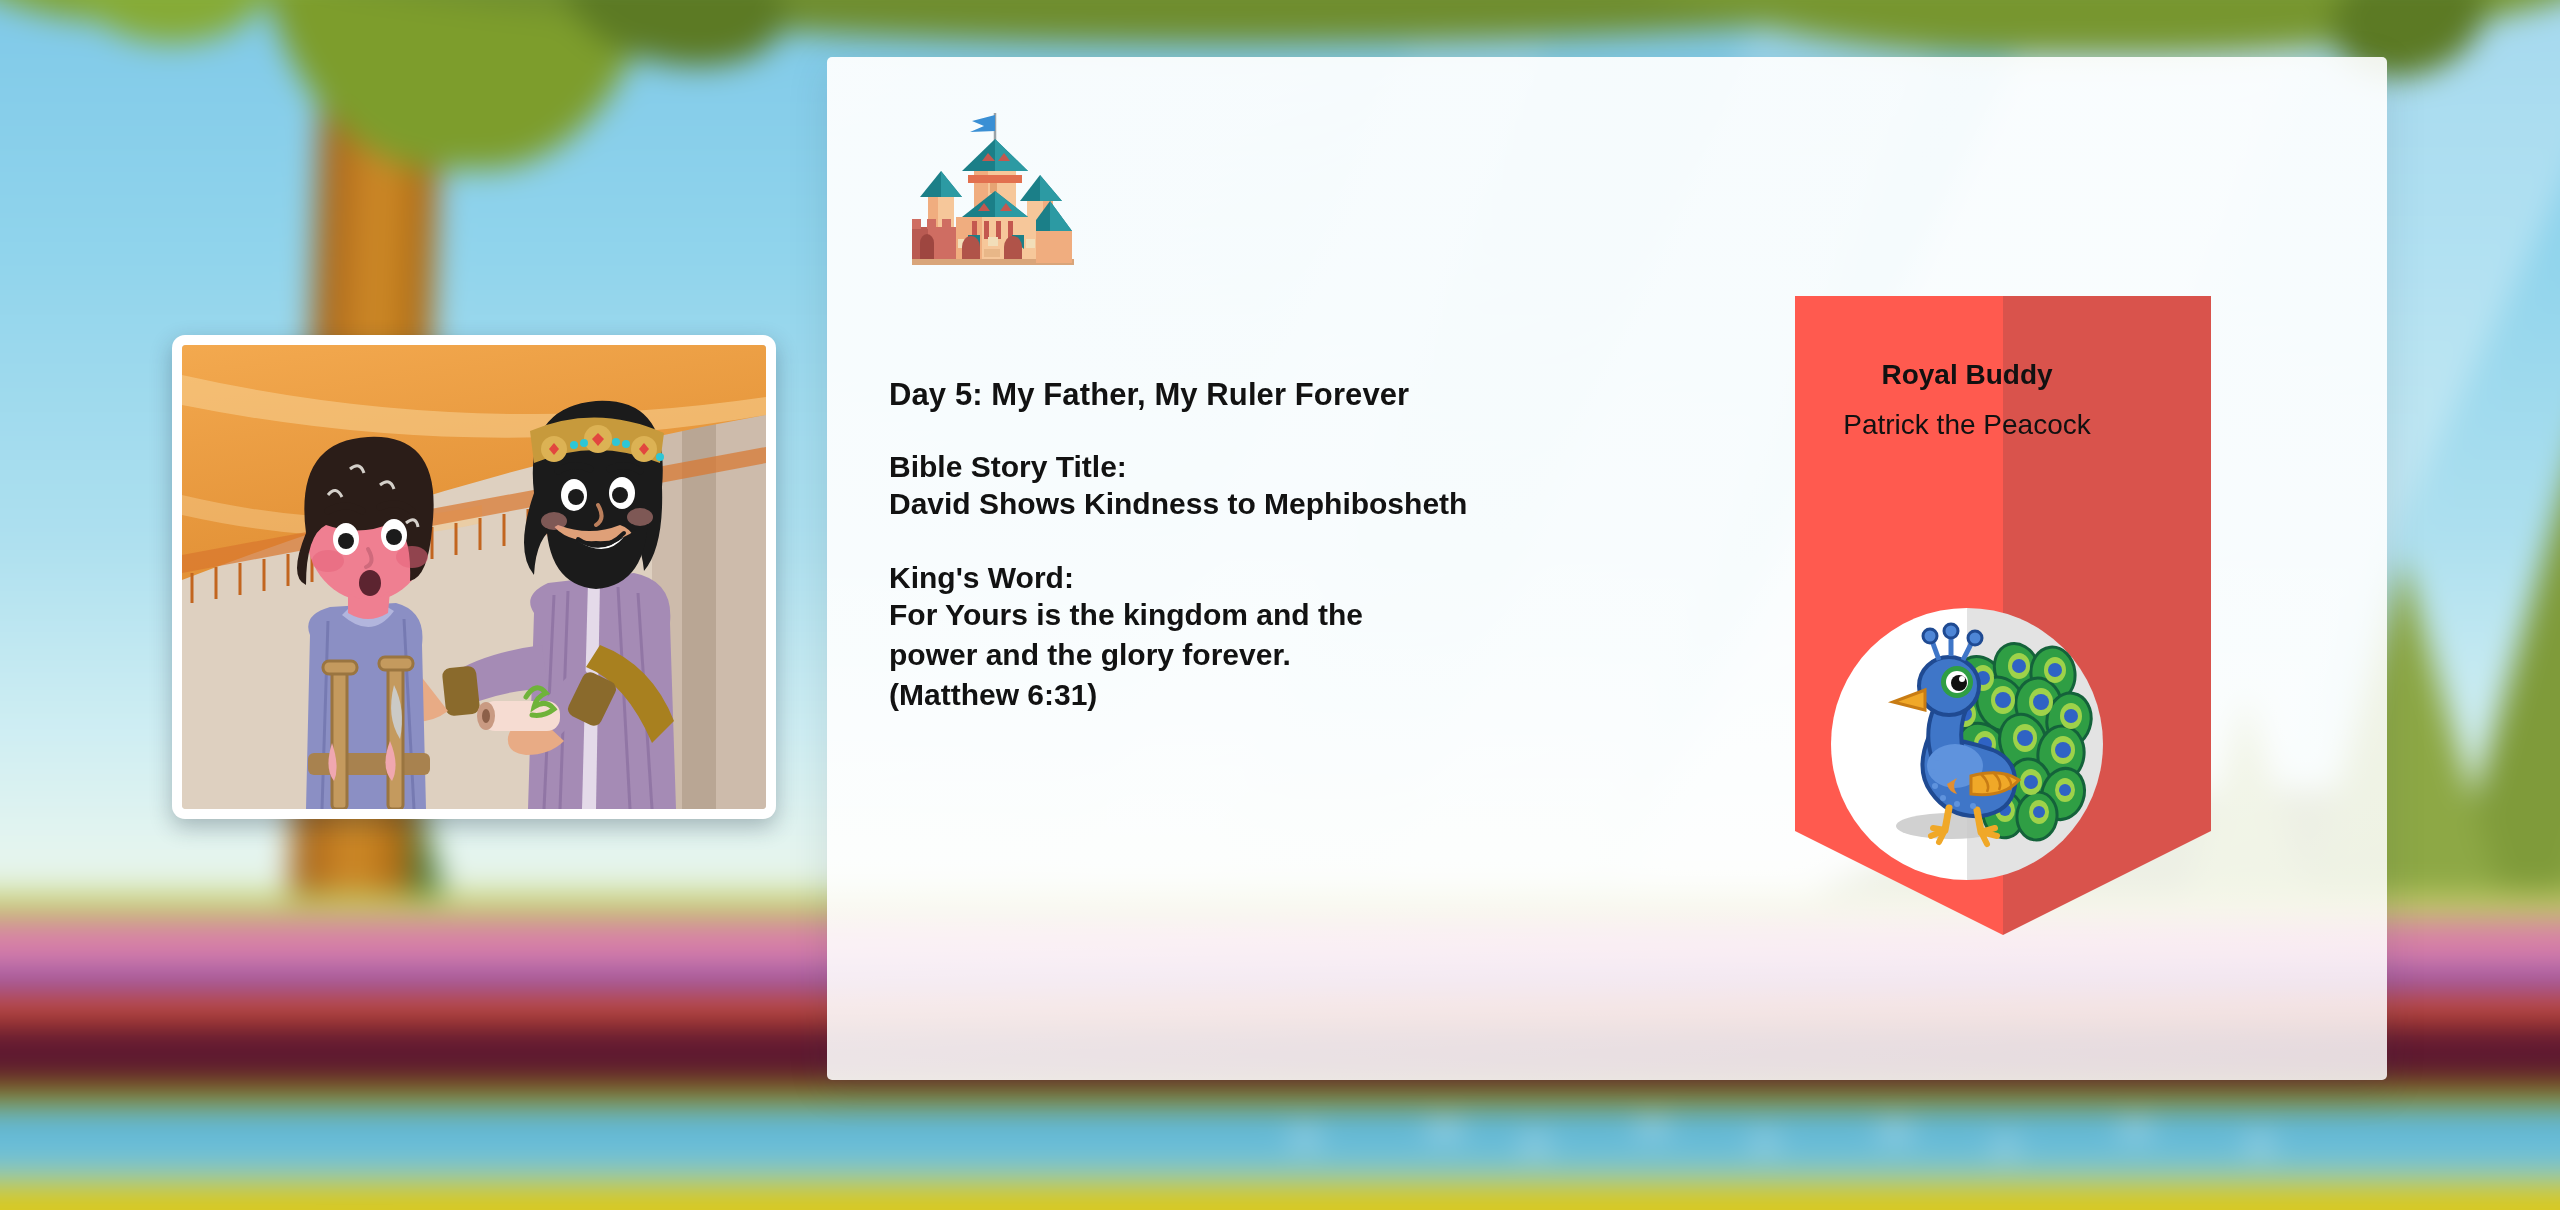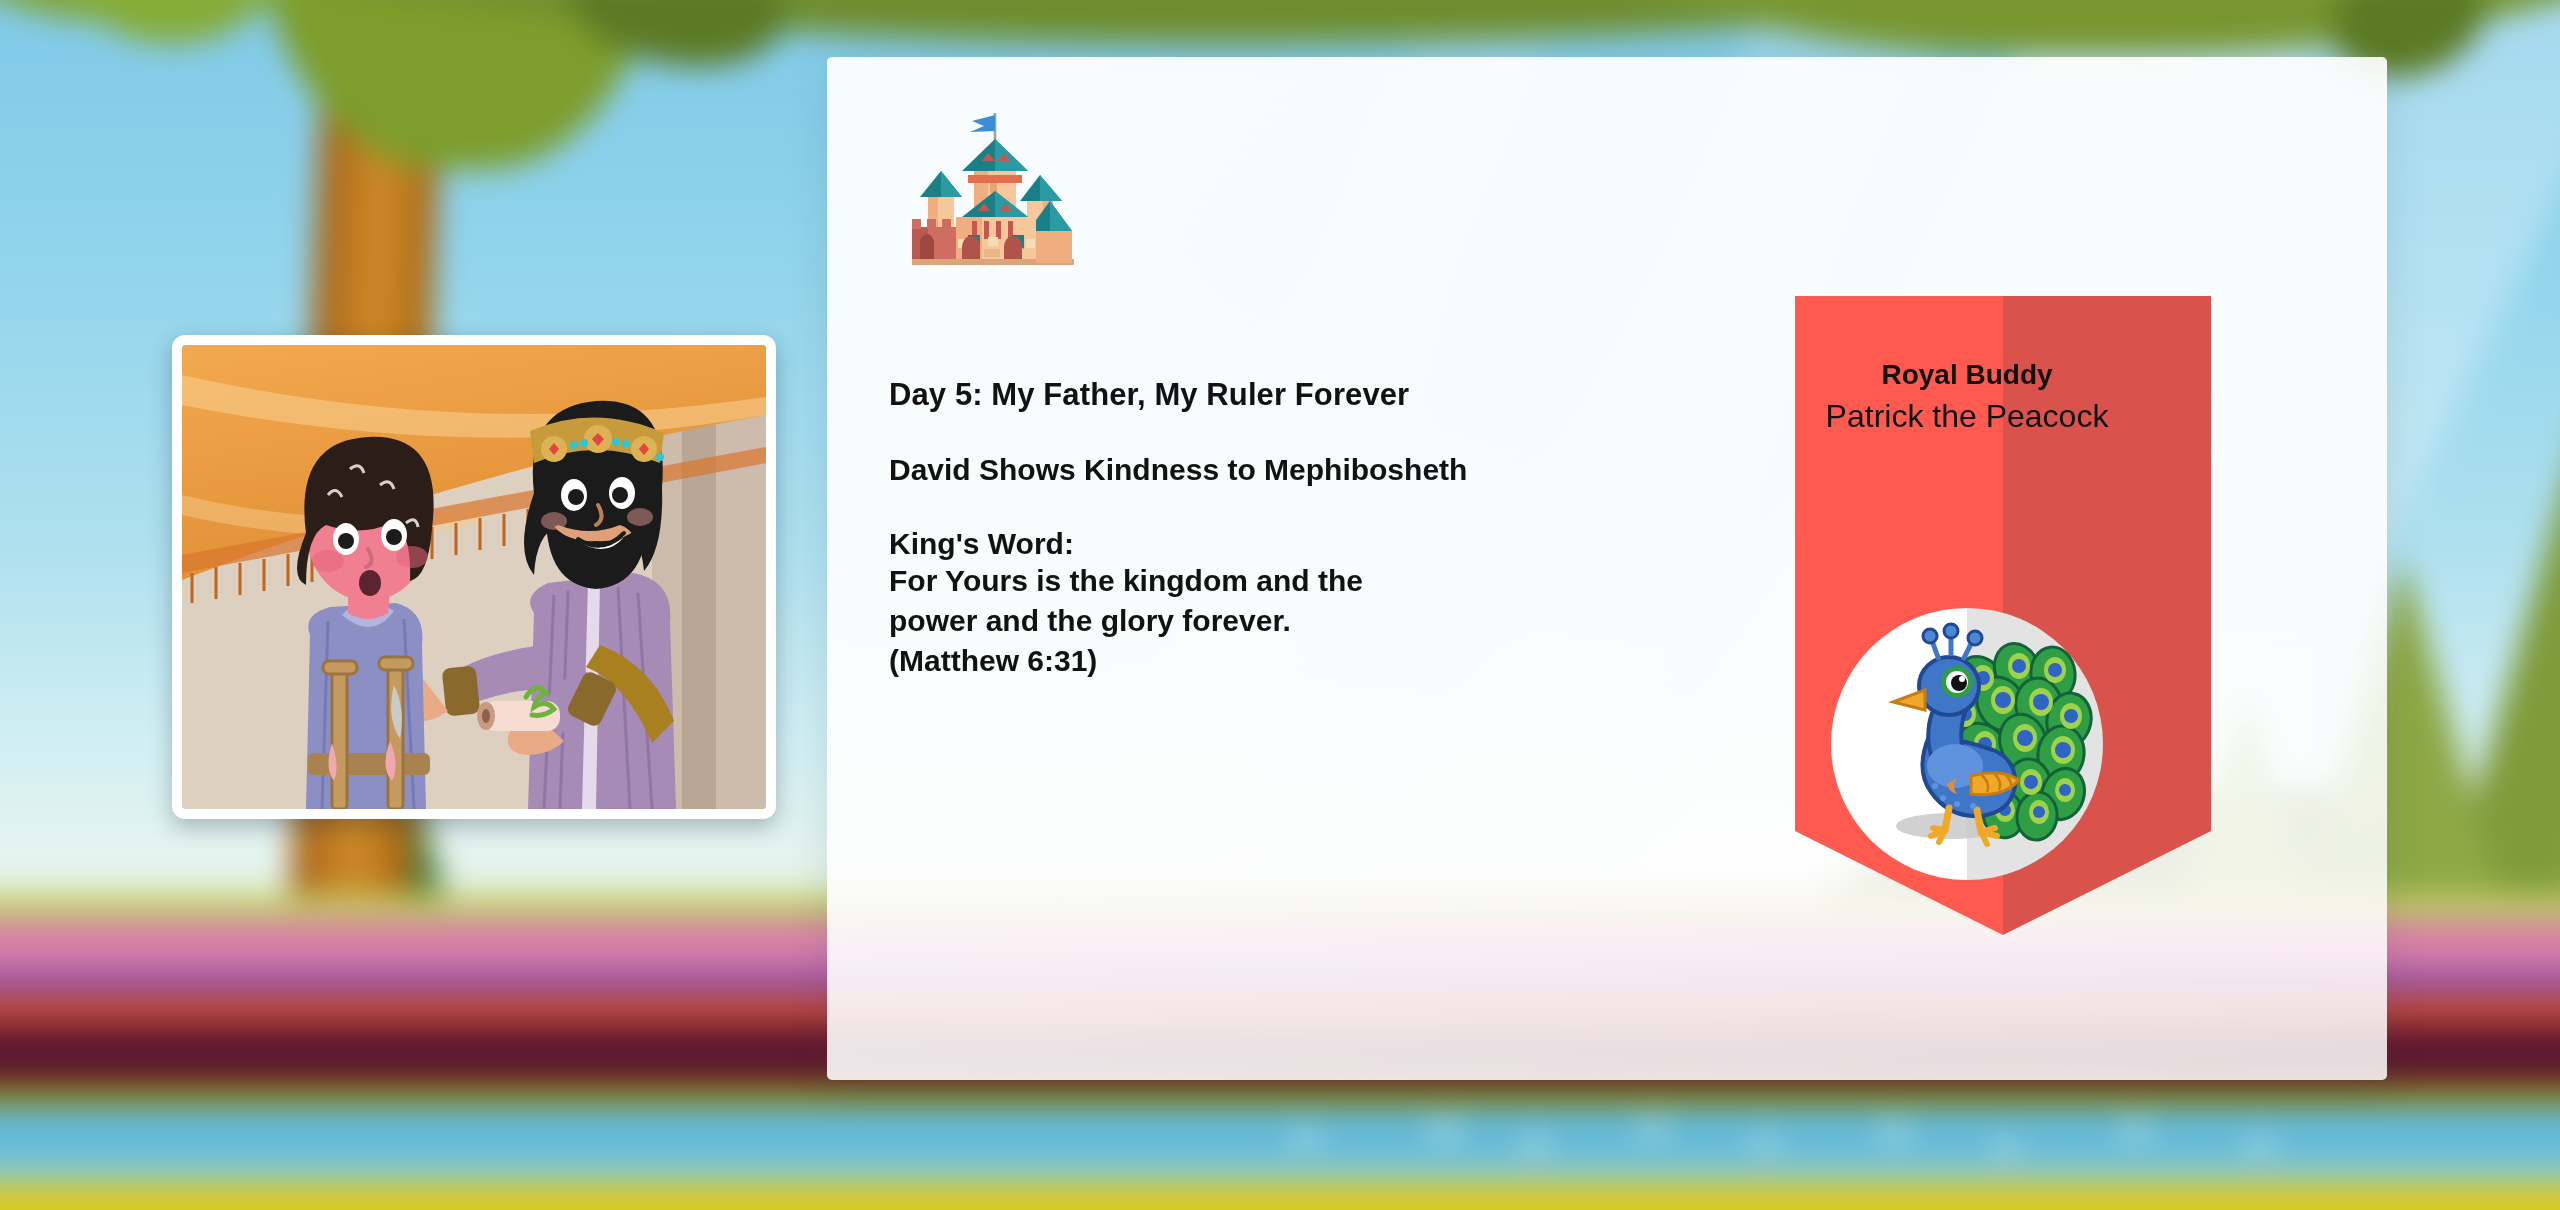--- a/index.html
+++ b/index.html
@@ -123,21 +123,21 @@
 
   
   #banner { position:absolute; left:968px; top:239px; width:344px; height:639px; }
   #banner .pennant { position:absolute; inset:0; }
   #bannertext {
     position:absolute; left:0; top:0; width:100%;
     text-align:center; color:#111;
     padding-top:62px;
   }
   #bannertext .bb-t1 { font-size:28px; font-weight:bold; line-height:1.22; }
-  #bannertext .bb-t2 { font-size:32px; font-weight:normal; margin-top:6px; }
+  #bannertext .bb-t2 { font-size:28px; font-weight:normal; margin-top:17px; }
   #buddy-circle {
     position:absolute; left:50%; top:312px; transform:translateX(-50%);
     width:272px; height:272px;
   }
 
   
   #photo {
     position:absolute; left:172px; top:335px; width:604px; height:484px;
     background:#ffffff;
     border-radius:13px;
@@ -411,20 +411,21 @@
         <rect x="136" y="122" width="36" height="32" fill="#f0ad7f"></rect>
       </svg>
     </div>
 
     <div id="textcol">
       <div class="blk">
         <div class="h-main">Day 5: My Father, My Ruler Forever</div>
       </div>
 
       <div class="blk">
+        <div class="h-lab">Bible Story Title:</div>
         <div class="t-val">David Shows Kindness to Mephibosheth</div>
       </div>
 
 
       <div class="blk">
         <div class="h-lab">King's Word:</div>
         <div class="t-val" style="white-space:pre-line">For Yours is the kingdom and the
 power and the glory forever.
 (Matthew 6:31)</div>
       </div>

